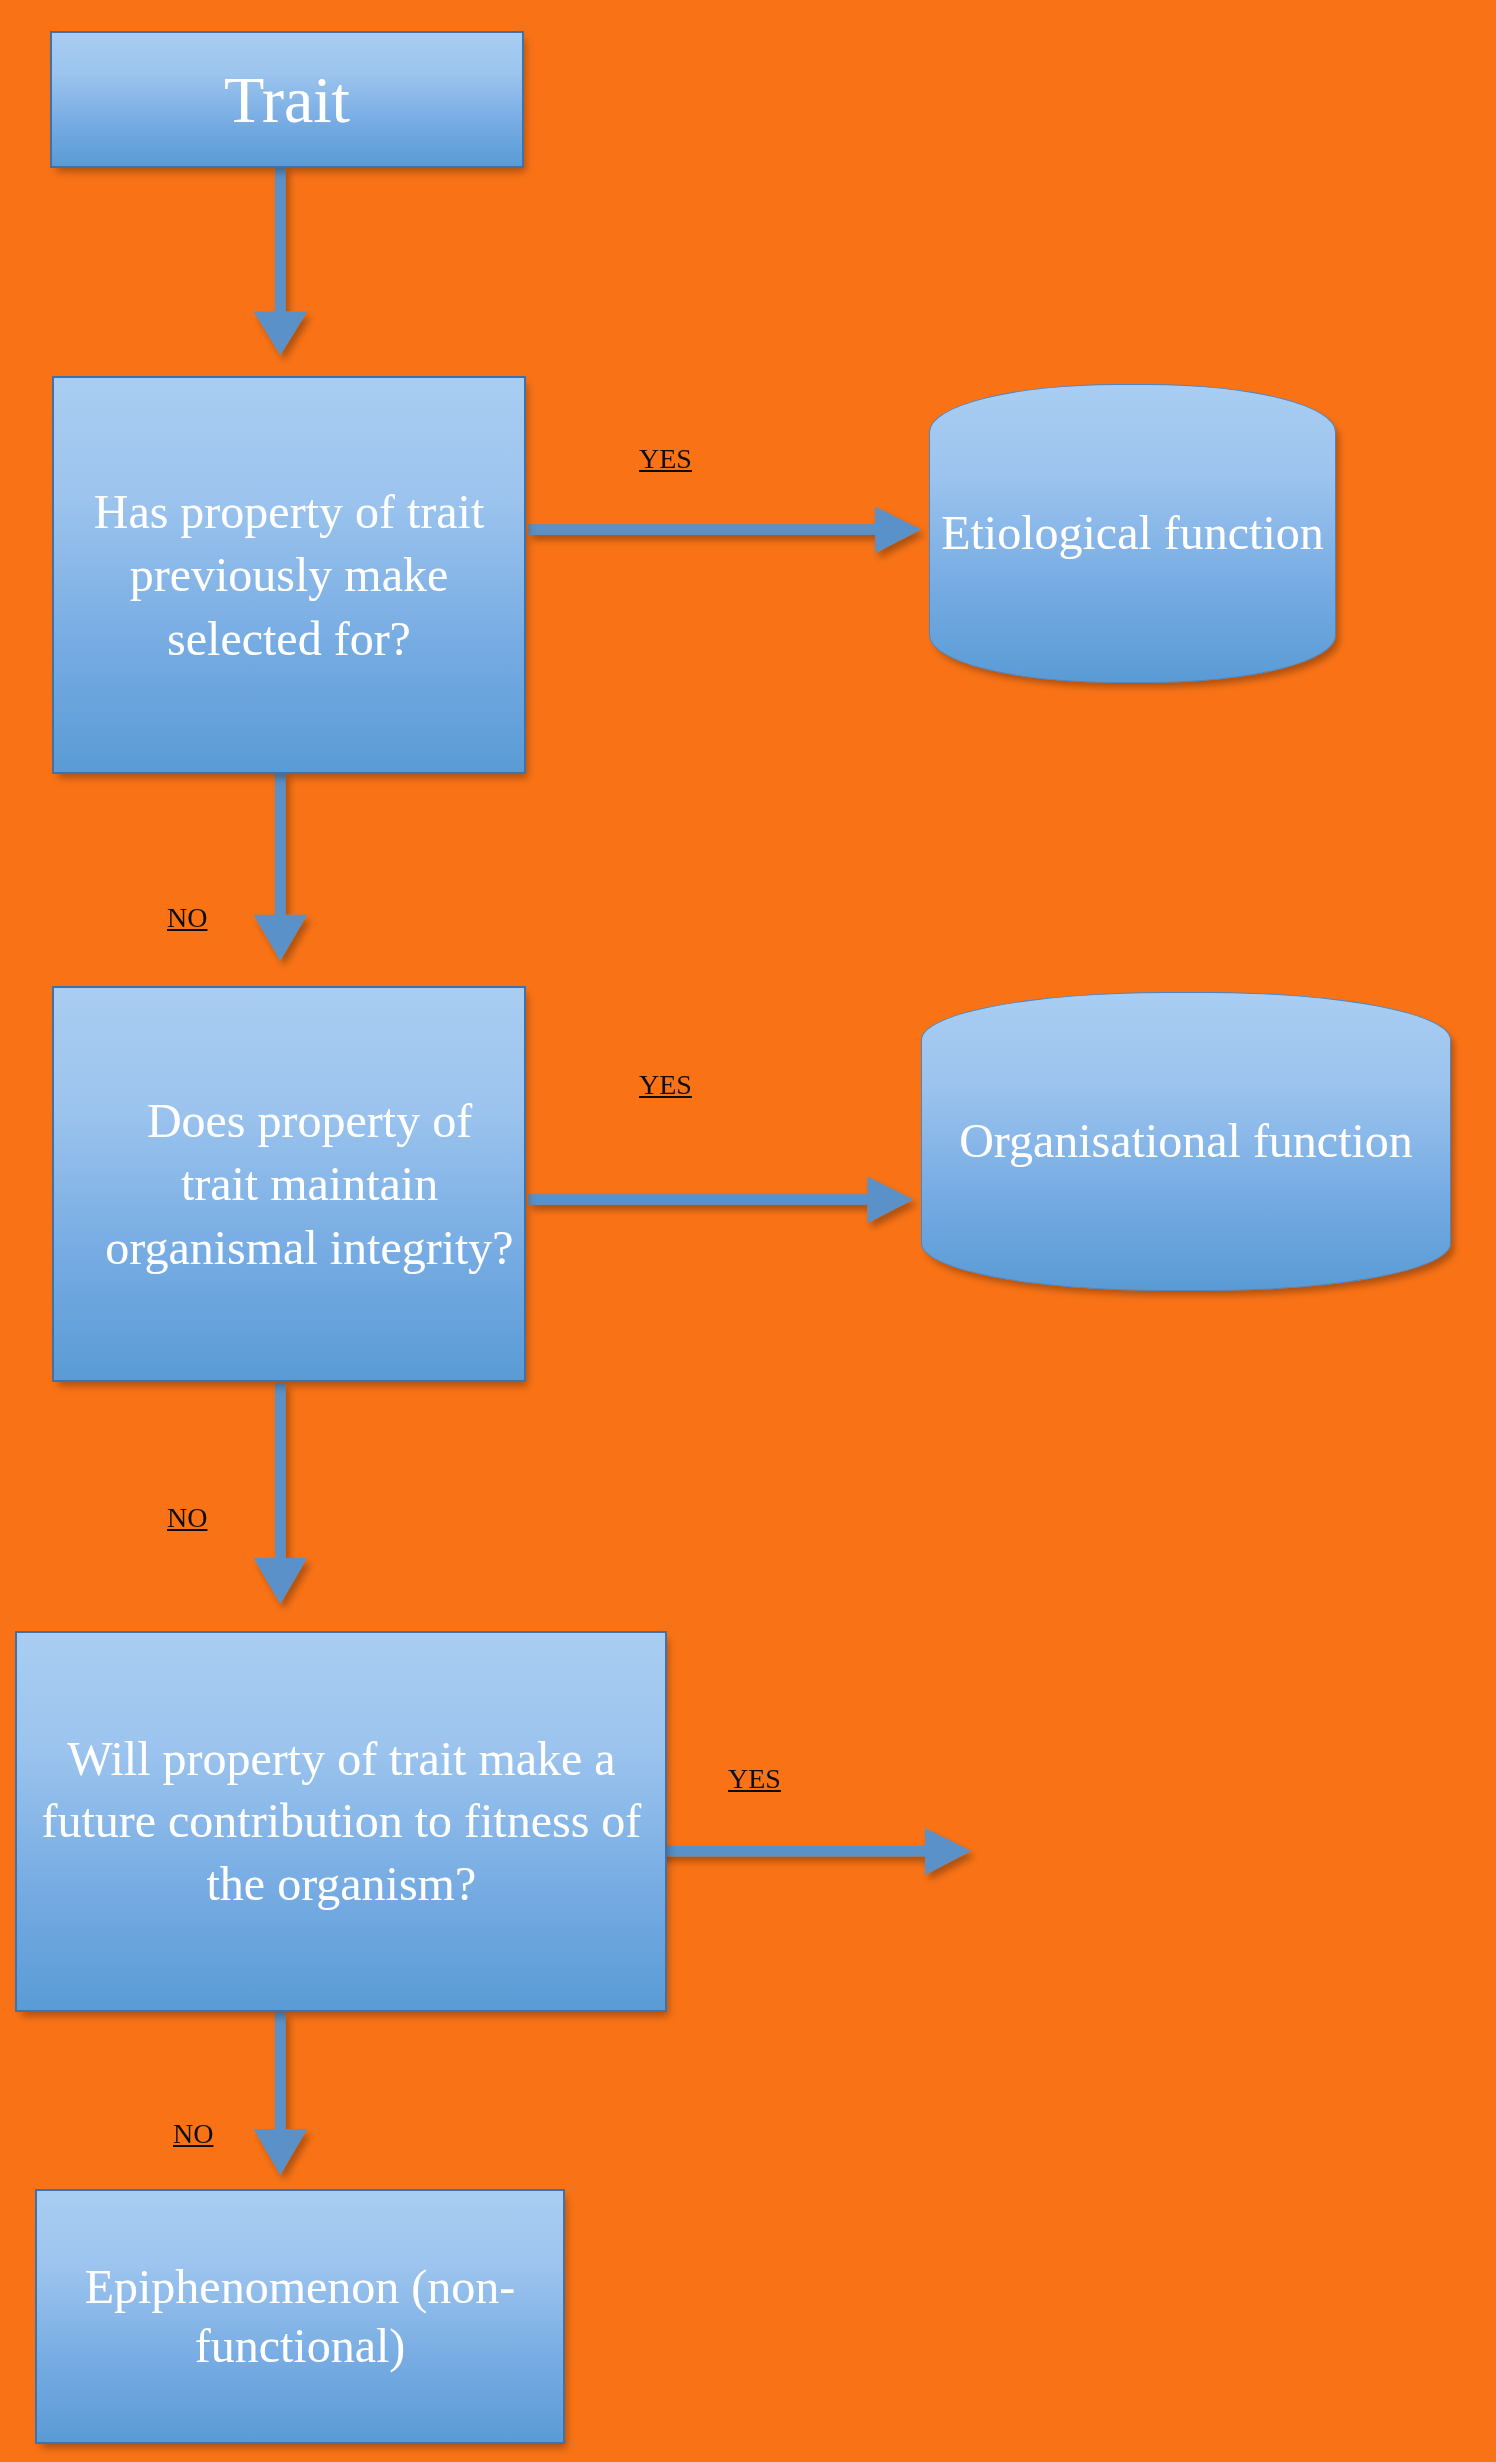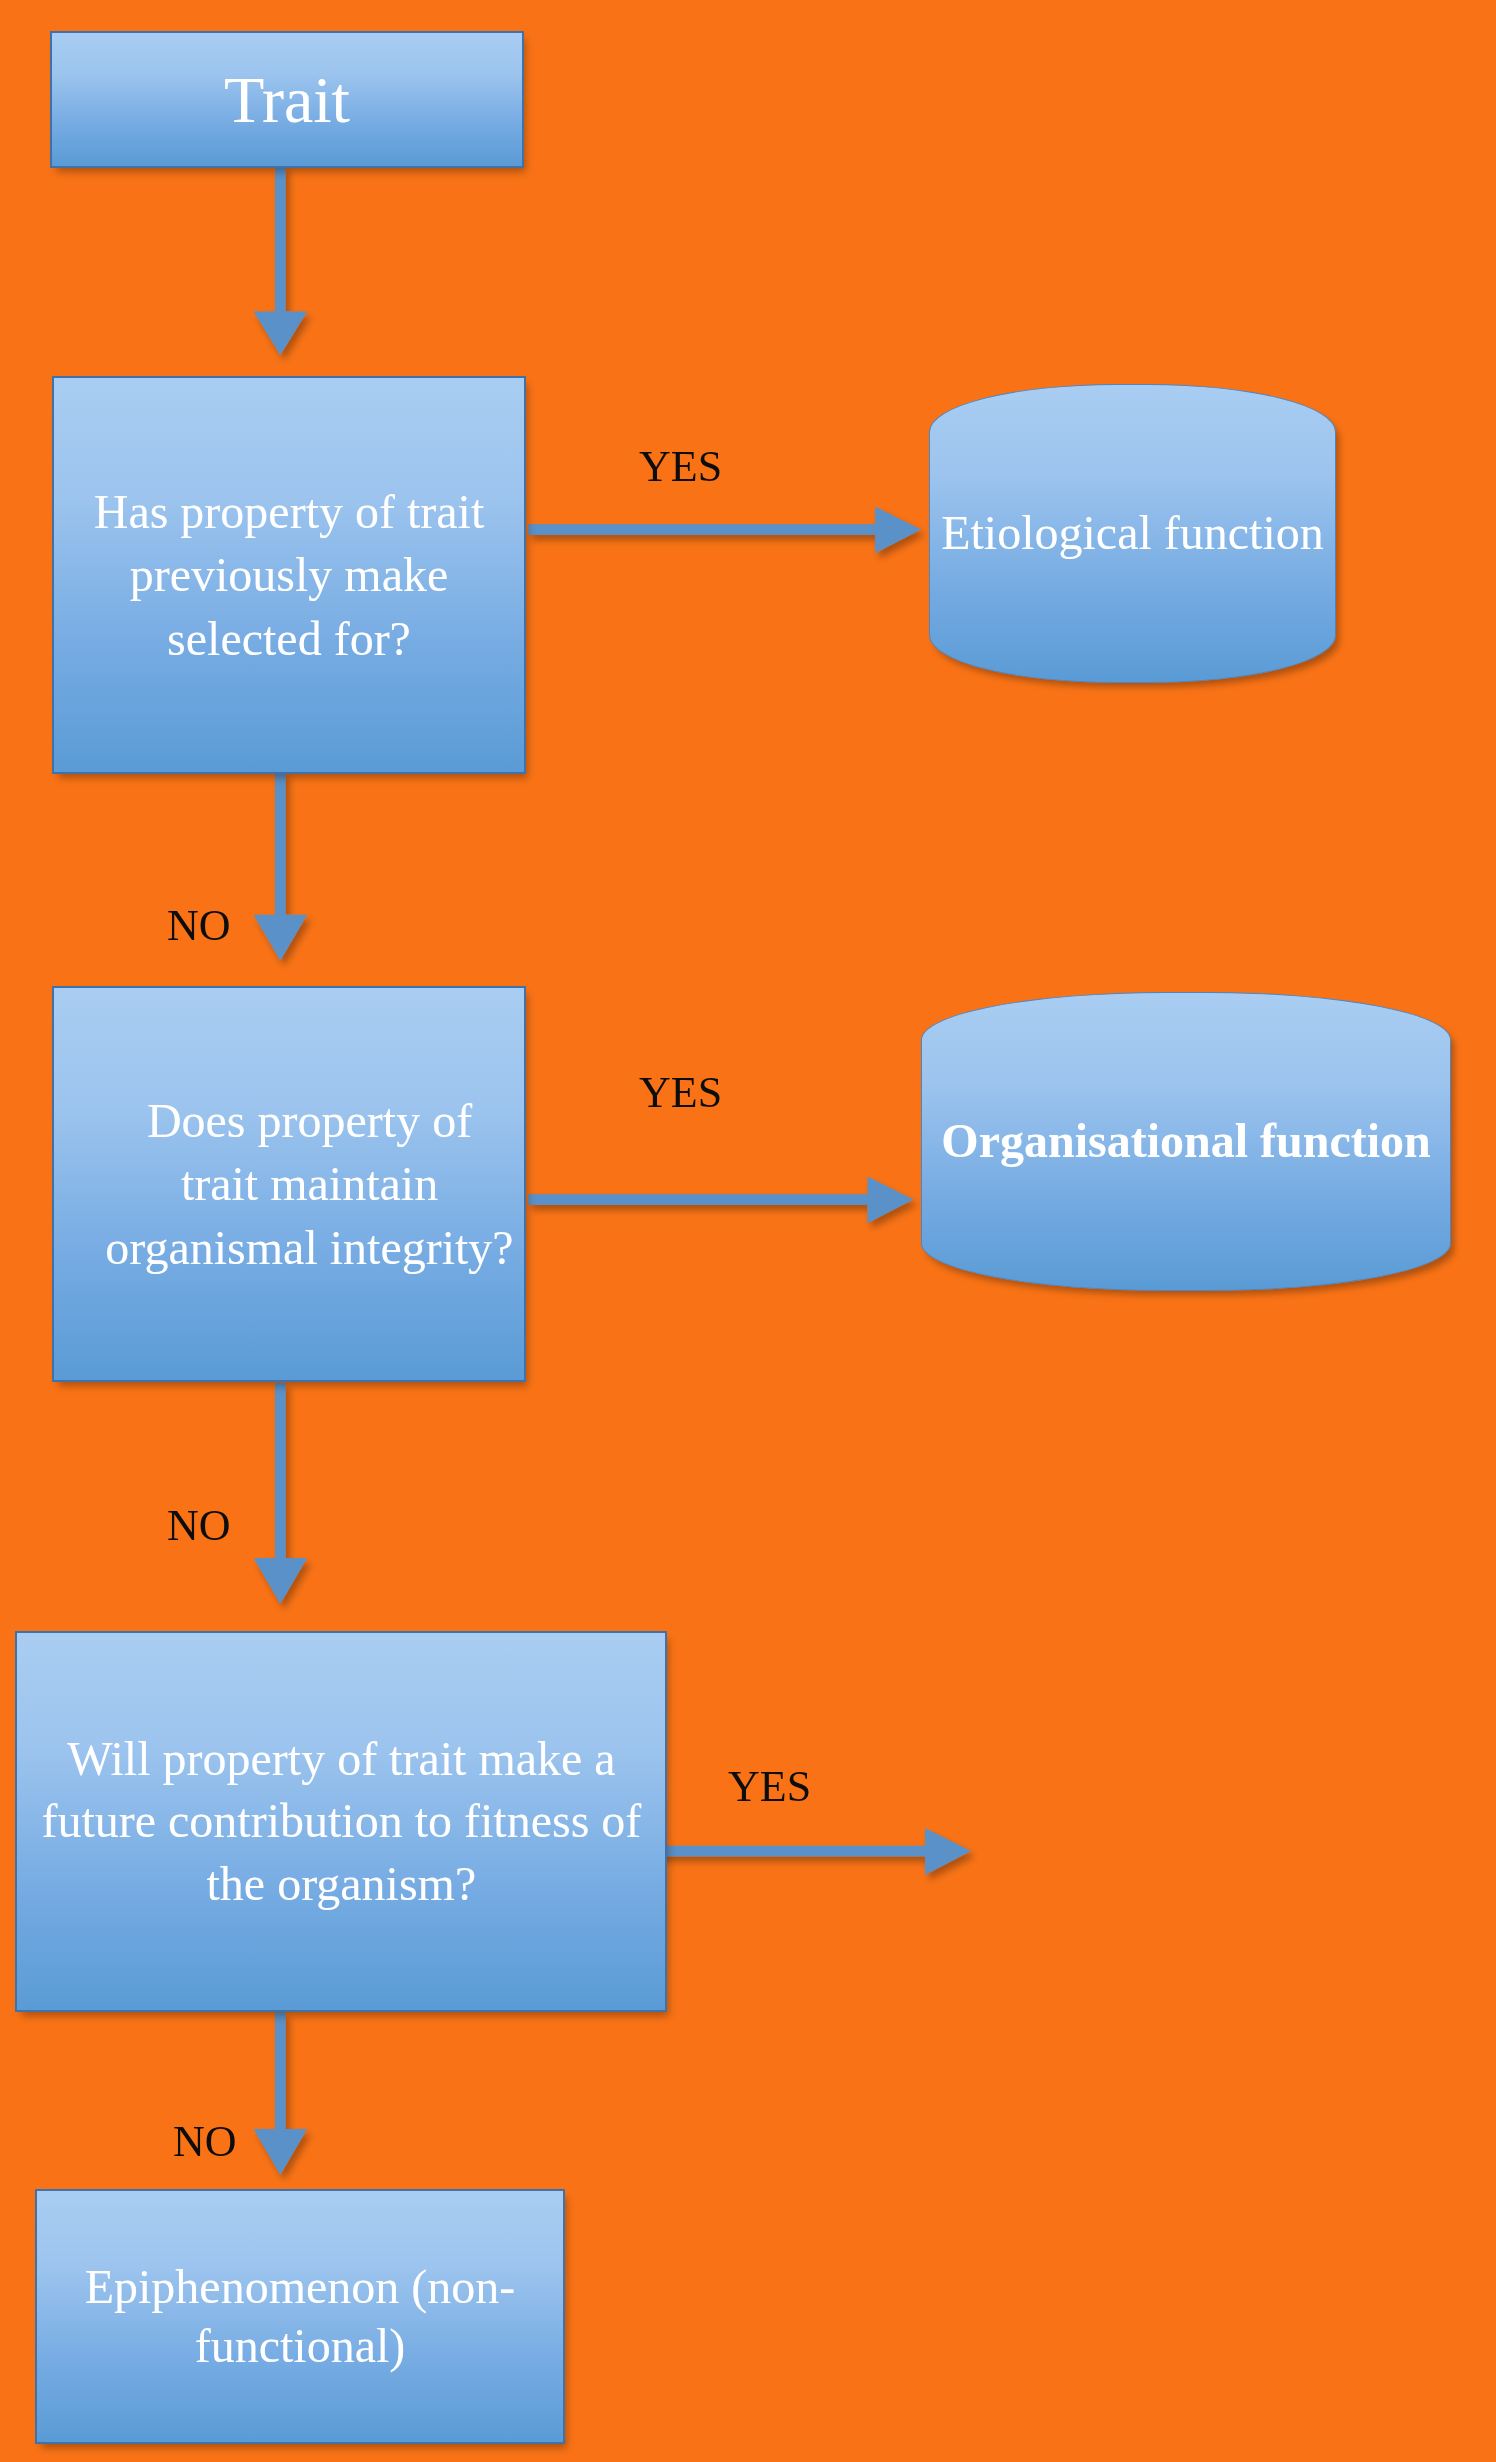--- a/index.html
+++ b/index.html
@@ -59,23 +59,24 @@
   #node-q3 .label         { font-size: 48px; line-height: 1.30; }
   #node-etiological .label{ font-size: 48px; line-height: 1.30; }
   #node-organisational .label { font-size: 48px; line-height: 1.30; }
   #node-propensity .label { font-size: 48px; line-height: 1.30; }
   #node-epiphenomenon .label { font-size: 48px; line-height: 1.22; }
 
   
   .edge-label {
     position: absolute;
     color: #0d0d0d;
-    font-size: 44px;
+    font-size: 28px;
     line-height: 1;
     white-space: nowrap;
+    text-decoration: underline;
   }
 
   
   .connector {
     position: absolute;
     overflow: visible;
     pointer-events: none;
   }
 </style>
 </head>
@@ -138,21 +139,21 @@
   </div>
 
   <div class="node rounded" id="node-etiological" style="left:929px; top:384px; width:407px; height:299px;">
     <span class="label">Etiological function</span>
   </div>
 
   <div class="node rect" id="node-q2" style="left:52px; top:986px; width:474px; height:396px;">
     <span class="label">Does property of trait maintain organismal integrity?</span>
   </div>
 
-  <div class="node rounded" id="node-organisational" style="left:921px; top:992px; width:530px; height:299px;font-weight:bold;">
+  <div class="node rounded" id="node-organisational" style="left:921px; top:992px; width:530px; height:299px;">
     <span class="label">Organisational function</span>
   </div>
 
   <div class="node rect" id="node-q3" style="left:15.4px; top:1631px; width:652px; height:381px;">
     <span class="label">Will property of trait make a future contribution to fitness of the organism?</span>
   </div>
 
 
   <div class="node rect" id="node-epiphenomenon" style="left:35px; top:2189px; width:530px; height:255px;">
     <span class="label">Epiphenomenon (non-functional)</span>

